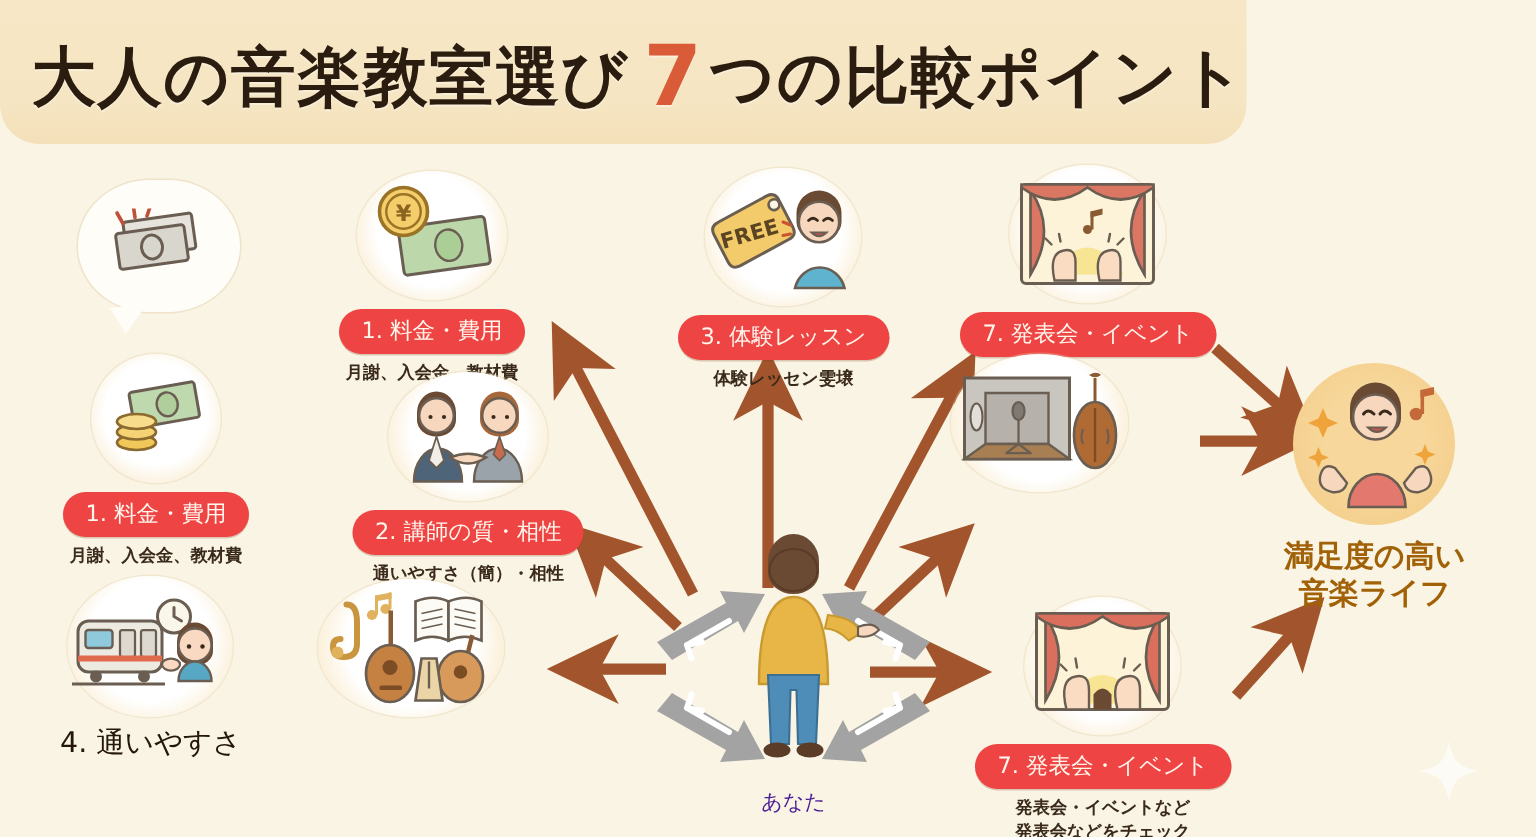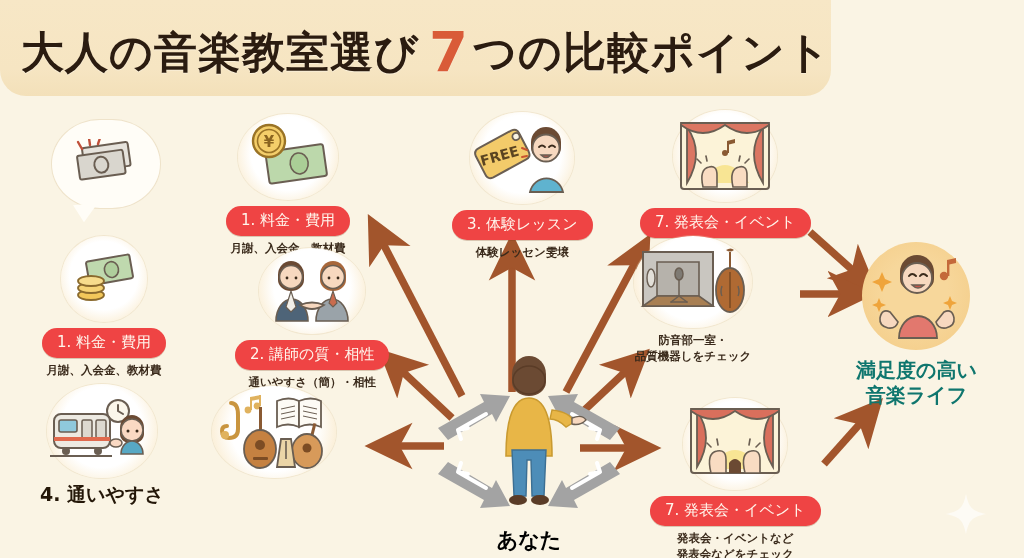--- a/index.html
+++ b/index.html
@@ -53,21 +53,21 @@
     background:#ef4444;color:#FFF6EC;
     font-size:15px;font-weight:400;line-height:1;
     padding:7px 15px 8px;border-radius:16px;white-space:nowrap;
     box-shadow:0 1px 0 rgba(120,60,25,.25);
   }
   .caption{
     margin-top:5px;font-size:11.5px;font-weight:700;color:#3A2A1B;
     text-align:center;line-height:1.35;white-space:pre-line;
   }
   .plain-label{
-    margin-top:4px;font-size:19px;font-weight:700;color:#241708;white-space:nowrap;
+    margin-top:4px;font-size:19px;font-weight:400;color:#241708;white-space:nowrap;
   }
 
   
   .bubble{
     position:relative;width:108px;height:88px;border-radius:48px/44px;
     background:#FFFDF7;box-shadow:0 0 0 1px rgba(228,210,176,.5);
     display:flex;align-items:center;justify-content:center;
   }
   .bubble:after{
     content:"";position:absolute;left:22px;bottom:-14px;
@@ -75,28 +75,28 @@
     border-top:18px solid #FFFDF7;transform:rotate(-6deg);
   }
 
   
   .outcome-circle{
     width:108px;height:108px;border-radius:50%;
     background:radial-gradient(circle at 50% 46%, #F7D79B 40%, #F3CB85 100%);
     display:flex;align-items:center;justify-content:center;position:relative;
   }
   .outcome-label{
-    margin-top:8px;font-size:20px;font-weight:700;color:#0f766e;
+    margin-top:8px;font-size:20px;font-weight:700;color:#a16207;
     text-align:center;line-height:1.25;white-space:pre-line;
   }
 
   
   .center-node{position:absolute;display:flex;flex-direction:column;align-items:center;}
   .center-label{
-    font-size:21px;font-weight:700;color:#000000;margin-top:-4px;
+    font-size:14px;font-weight:400;color:#4c1d95;margin-top:-4px;
   }
 
   
   .arrow-layer{position:absolute;left:0;top:0;width:1024px;height:462px;pointer-events:none;}
 </style>
 </head>
 <body>
 
 <div id="stage">
 
@@ -361,22 +361,20 @@
           <g>
             <path d="M92,6 L94,6 L94,26 L92,26 Z" fill="#8A5A33"></path>
             <path d="M89,4 q5,-3 8,0 q-4,3 -8,0 Z" fill="#8A5A33"></path>
             <ellipse cx="93" cy="44" rx="14" ry="22" fill="#B06A33" stroke="#6A5E52" stroke-width="1.8"></ellipse>
             <path d="M93,26 L93,62" stroke="#7C4C24" stroke-width="1.6"></path>
             <path d="M85,40 q-2,6 0,10" stroke="#6A5E52" stroke-width="1.4" fill="none"></path>
             <path d="M101,40 q2,6 0,10" stroke="#6A5E52" stroke-width="1.4" fill="none"></path>
           </g>
         </svg>
       </div>
-      <div class="caption">防音部一室・
-品質機器しをチェック</div>
     </div>
 
     <div class="node" style="left:650px;top:302px;">
       <div class="icon-circle" style="width:104px;height:92px;">
         <svg width="96" height="74" viewBox="0 0 96 74">
           <rect x="4" y="2" width="88" height="64" rx="3" fill="#FCF3D8" stroke="#6A5E52" stroke-width="2"></rect>
           <path d="M10,4 q18,26 0,56 Z" fill="#D96F5C" stroke="#6A5E52" stroke-width="1.8"></path>
           <path d="M86,4 q-18,26 0,56 Z" fill="#D96F5C" stroke="#6A5E52" stroke-width="1.8"></path>
           <path d="M4,4 q22,16 44,0 q22,16 44,0 l0,-2 L4,2 Z" fill="#D96F5C" stroke="#6A5E52" stroke-width="1.8"></path>
           <path d="M22,62 q26,-38 52,0 Z" fill="#F7E07E" opacity=".75"></path>

